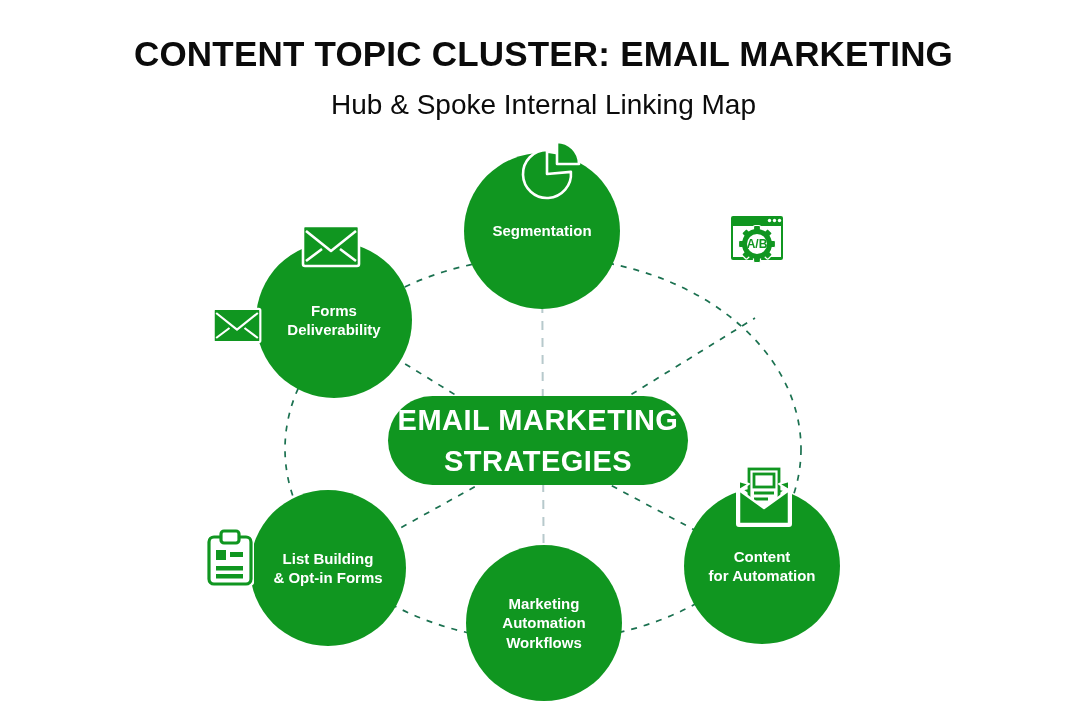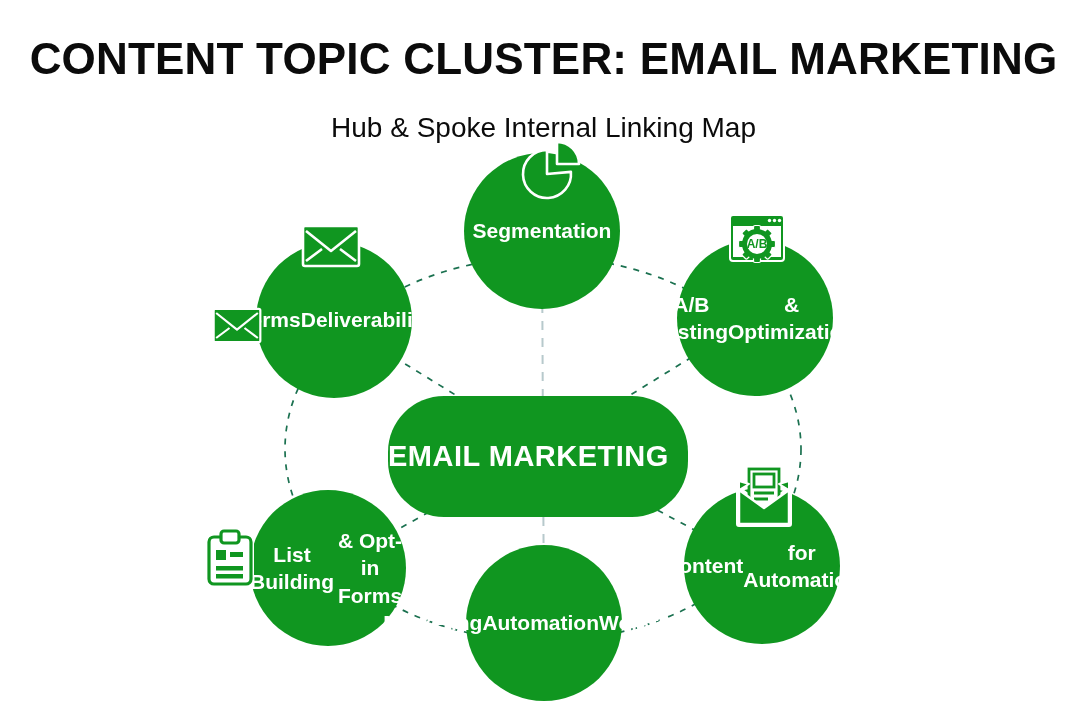--- a/index.html
+++ b/index.html
@@ -9,36 +9,36 @@
     --text-on-green:#ffffff;
     --title-color:#0b0b0b;
   }
   *{margin:0;padding:0;box-sizing:border-box;}
   body{background:#ffffff;}
   .stage{
     position:relative;width:1087px;height:719px;background:#ffffff;overflow:hidden;
     font-family:"Liberation Sans",sans-serif;
   }
   .header{position:absolute;top:34px;left:0;width:100%;text-align:center;}
-  .title{font-size:44px;font-weight:800;letter-spacing:.2px;color:var(--title-color);}
-  .subtitle{font-size:28px;font-weight:400;margin-top:28px;color:var(--title-color);}
+  .title{font-size:35px;font-weight:800;letter-spacing:.2px;color:var(--title-color);}
+  .subtitle{font-size:28px;font-weight:400;margin-top:15px;color:var(--title-color);}
   svg.connectors{position:absolute;left:0;top:0;z-index:0;}
   .dash-teal{stroke:var(--dash-teal);stroke-width:1.7;fill:none;stroke-dasharray:6 7;}
   .dash-gray{stroke:var(--dash-gray);stroke-width:2;fill:none;stroke-dasharray:9 8;}
   .spoke{
     position:absolute;width:156px;height:156px;border-radius:50%;
     background:var(--green);color:var(--text-on-green);
-    display:flex;flex-direction:row;justify-content:center;align-items:center;
-    text-align:center;font-size:21px;font-weight:600;line-height:1.3;z-index:1;
+    display:flex;flex-direction:column;justify-content:center;align-items:center;
+    text-align:center;font-size:15px;font-weight:600;line-height:1.3;z-index:1;
   }
   .spoke .line{display:block;}
   .hub{
-    position:absolute;left:388px;top:396px;width:300px;height:121px;border-radius:56px;
+    position:absolute;left:388px;top:396px;width:300px;height:89px;border-radius:56px;
     background:var(--green);color:var(--text-on-green);
-    display:flex;flex-direction:column;justify-content:center;align-items:flex-start;
+    display:flex;flex-direction:column;justify-content:center;align-items:center;
     text-align:center;font-size:29px;font-weight:600;letter-spacing:.5px;line-height:1.38;z-index:1;
   }
   .icon{position:absolute;z-index:2;}
   .fill-green{fill:var(--green);}
   .stroke-green{stroke:var(--green);}
   .fill-white{fill:#ffffff;}
   .stroke-white{stroke:#ffffff;}
   .no-fill{fill:none;}
   .ab-text{font-family:"Liberation Sans",sans-serif;font-weight:bold;font-size:12px;fill:var(--green);}
   
@@ -64,30 +64,27 @@
     <line class="dash-gray" x1="543" y1="449" x2="542" y2="231"></line>
     <line class="dash-gray" x1="543" y1="449" x2="544" y2="623"></line>
     <line class="dash-teal" x1="543" y1="449" x2="334" y2="320"></line>
     <line class="dash-teal" x1="543" y1="449" x2="755" y2="318"></line>
     <line class="dash-teal" x1="543" y1="449" x2="328" y2="568"></line>
     <line class="dash-teal" x1="543" y1="449" x2="762" y2="566"></line>
   </svg>
 
   <div class="hub">
     <span class="line">EMAIL MARKETING</span>
+    <span class="line">STRATEGIES</span>
   </div>
 
   <div class="spoke spoke-segmentation">
     <span class="line">Segmentation</span>
   </div>
 
-  <div class="spoke spoke-ab">
-    <span class="line">A/B Testing</span>
-    <span class="line">&amp; Optimization</span>
-  </div>
 
   <div class="spoke spoke-deliverability">
     <span class="line">Forms</span>
     <span class="line">Deliverability</span>
   </div>
 
   <div class="spoke spoke-list">
     <span class="line">List Building</span>
     <span class="line">&amp; Opt-in Forms</span>
   </div>

